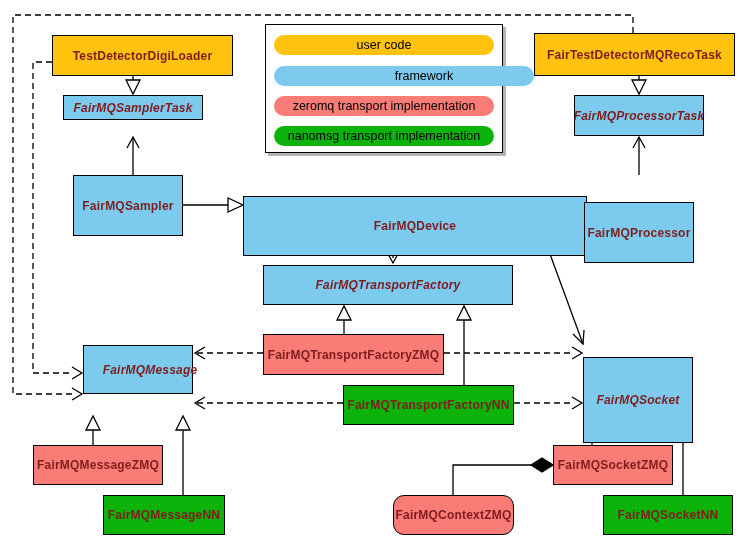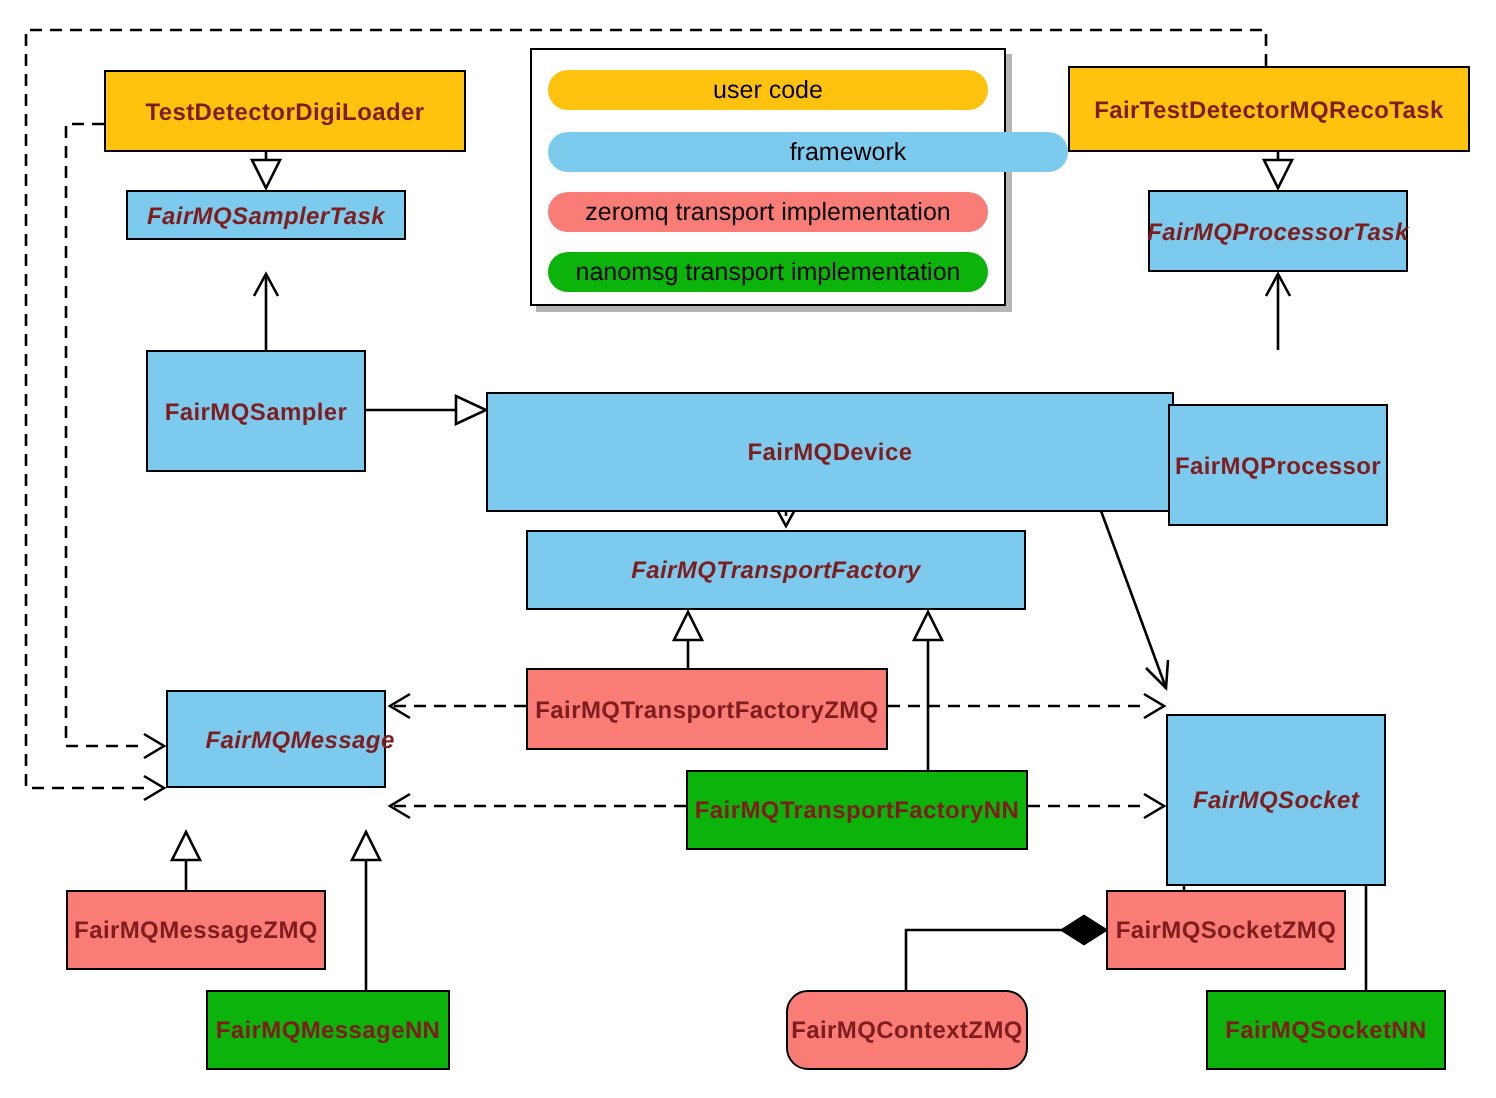--- a/index.html
+++ b/index.html
@@ -181,17 +181,17 @@
   <div class="node c-zeromq" style="left:263px;top:334px;width:181px;height:41px;">FairMQTransportFactoryZMQ</div>
 
   <div class="node c-nanomsg" style="left:343px;top:385px;width:171px;height:40px;">FairMQTransportFactoryNN</div>
 
   <div class="node c-zeromq" style="left:33px;top:445px;width:130px;height:40px;">FairMQMessageZMQ</div>
 
   <div class="node c-nanomsg" style="left:103px;top:495px;width:122px;height:40px;">FairMQMessageNN</div>
 
   <div class="node c-zeromq" style="left:553px;top:445px;width:120px;height:40px;">FairMQSocketZMQ</div>
 
-  <div class="node c-nanomsg" style="left:603px;top:495px;width:120px;height:40px;">FairMQSocketNN</div>
+  <div class="node c-nanomsg" style="left:603px;top:495px;width:130px;height:40px;">FairMQSocketNN</div>
 
   <div class="node c-zeromq" style="left:393px;top:495px;width:121px;height:40px;border-radius:11px;">FairMQContextZMQ</div>
 
 </div>
 
 </body></html>

